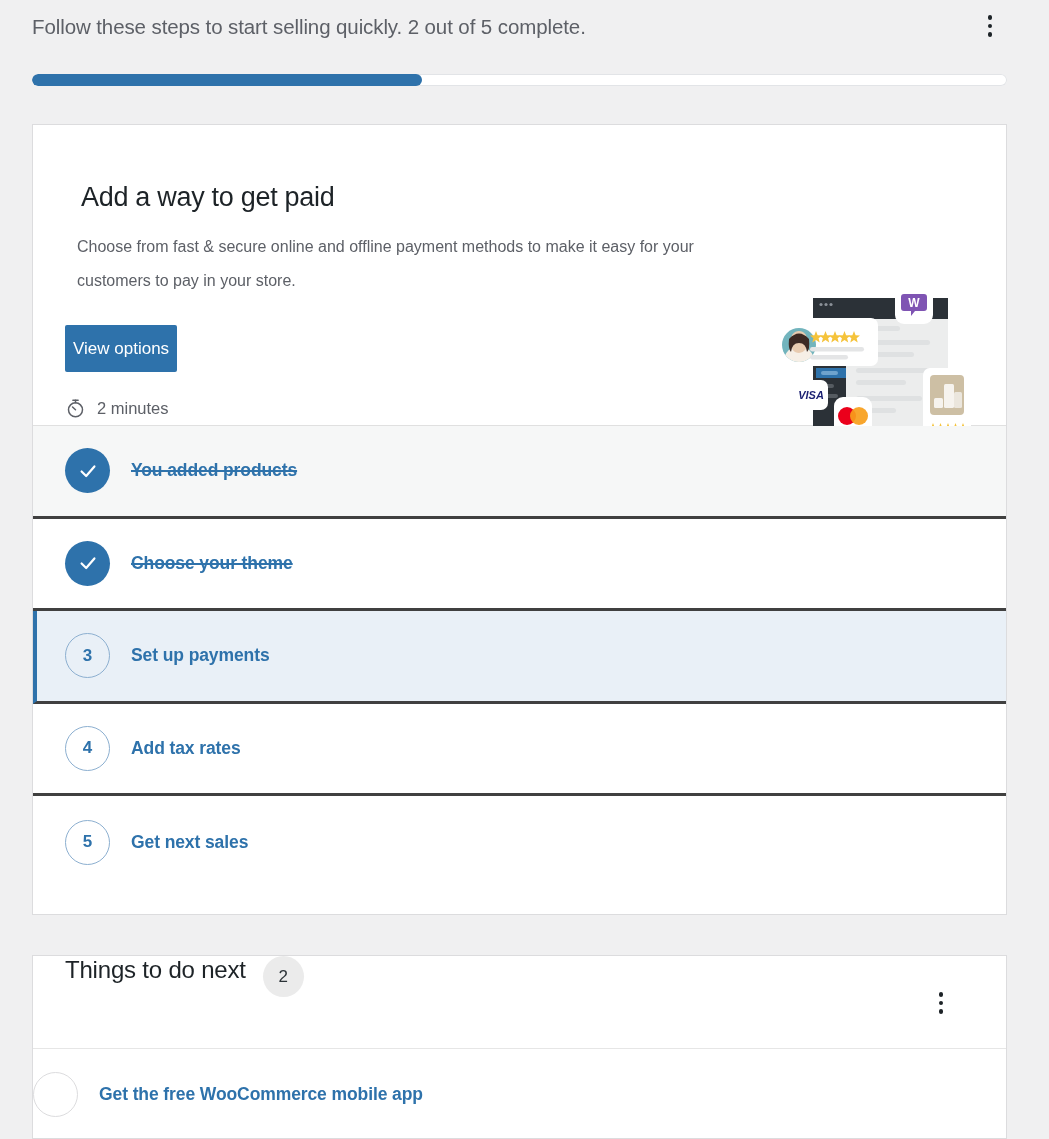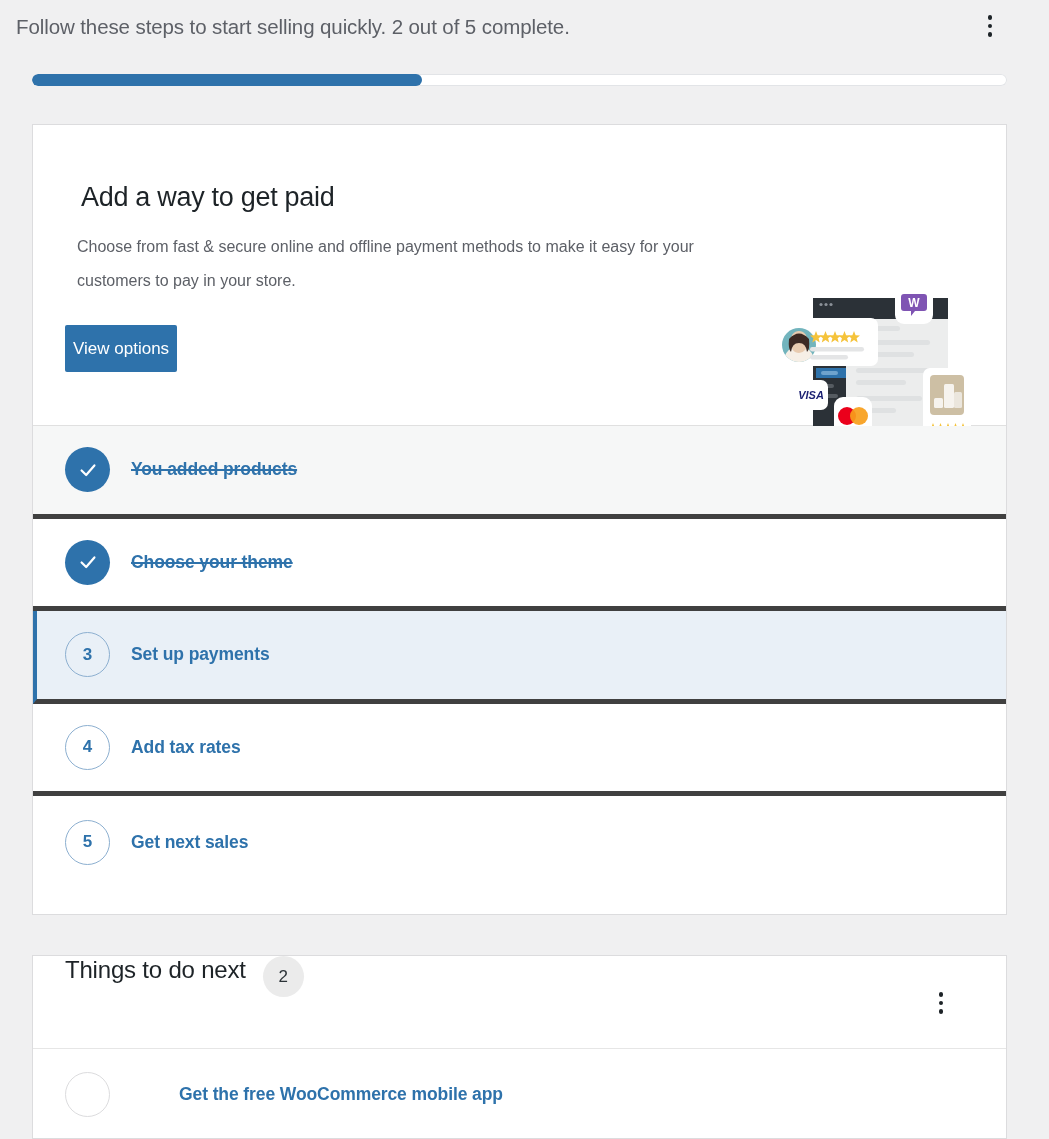--- a/index.html
+++ b/index.html
@@ -25,21 +25,21 @@
   .header {
     position: absolute;
     left: 0; top: 0;
     width: 1049px;
     height: 58px;
     display: flex;
     align-items: center;
   }
   .header-title {
     position: absolute;
-    left: 16px;
+    left: 32px;
     top: 13px;
     font-size: 20.5px;
     line-height: 28px;
     color: #5d6067;
     letter-spacing: -0.1px;
     white-space: nowrap;
   }
 
   .kebab {
     width: 30px;
@@ -158,21 +158,21 @@
   }
   .illo svg { display: block; }
 
   
   .task-row {
     position: relative;
     display: flex;
     align-items: center;
     height: 92.5px;
     padding-left: 32px;
-    border-bottom: 5px solid #404040;
+    border-bottom: 3px solid #404040;
     box-sizing: border-box;
     cursor: pointer;
   }
   .task-row:last-child { border-bottom: none; }
   .task-row.shaded { background: #f6f7f7; }
   .task-row.active {
     background: #e9f0f7;
     border-left: 4px solid #2e72ab;
     padding-left: 28px;
   }
@@ -250,23 +250,21 @@
   }
   .next-kebab {
     position: absolute;
     right: 50px;
     top: 30px;
   }
   .next-row {
     display: flex;
     align-items: center;
     height: 90px;
-    padding-left: 32px;
     cursor: pointer;
-    gap: 48px;
   }
 </style>
 </head>
 <body>
 
 <div class="page">
 
   <div class="header">
     <div class="header-title">Follow these steps to start selling quickly. 2 out of 5 complete.</div>
     <div class="kebab header-kebab">
@@ -280,20 +278,31 @@
     <div class="progress-fill" id="progress-fill" style="width: 40%; background: rgb(46, 114, 171);"></div>
   </div>
 
   <div class="card task-card">
 
     <div class="hero">
       <div class="hero-text">
         <h2 class="hero-title">Add a way to get paid</h2>
         <p class="hero-desc">Choose from fast &amp; secure online and offline payment methods to make it easy for your customers to pay in your store.</p>
         <button class="hero-btn">View options</button>
+        <div class="hero-time">
+          <span>
+            <svg class="timer-icon" width="21" height="21" viewBox="0 0 24 24" fill="none" stroke="#5d6067" stroke-width="1.7" stroke-linecap="round">
+              <circle cx="12" cy="13.5" r="8"></circle>
+              <line x1="9" y1="2.6" x2="15" y2="2.6"></line>
+              <line x1="12" y1="2.6" x2="12" y2="5.5"></line>
+              <line x1="12" y1="13.5" x2="8.6" y2="10.3"></line>
+            </svg>
+          </span>
+          <span>2 minutes</span>
+        </div>
       </div>
 
       <div class="illo">
         <svg width="215" height="205" viewBox="0 0 215 205" fill="none">
           <defs>
             <clipPath id="clipAvatar">
                 <circle cx="22" cy="22" r="17"></circle>
               </clipPath>
           </defs>
 

